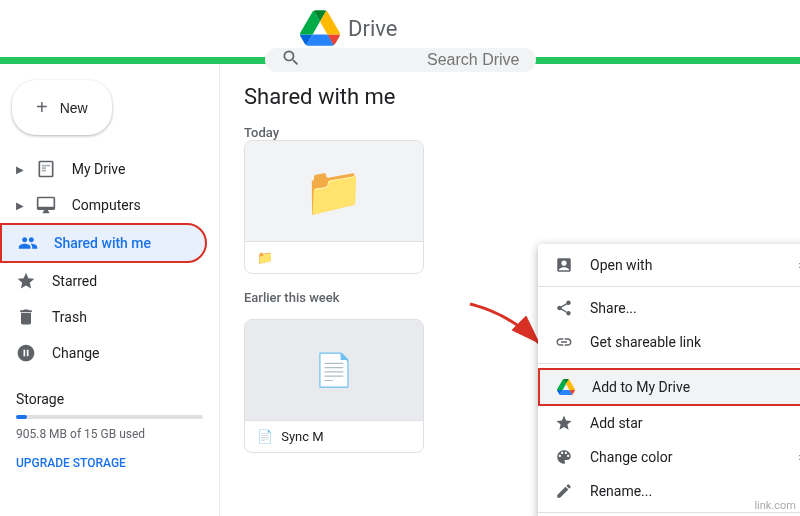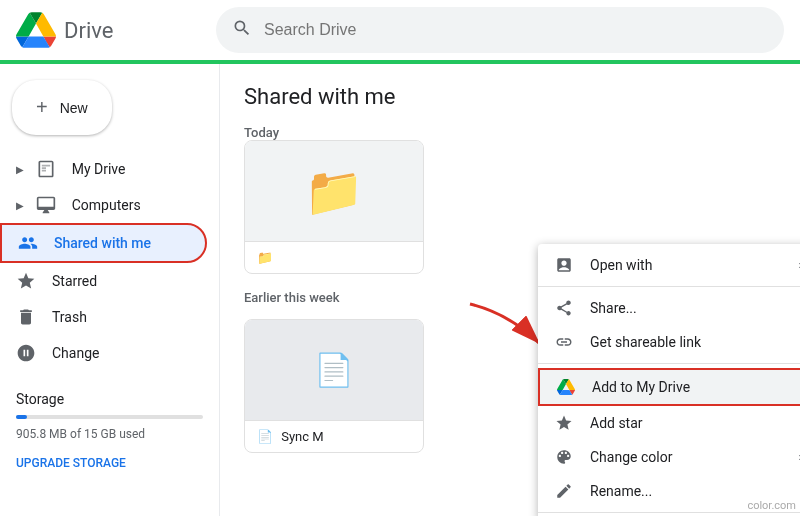--- a/index.html
+++ b/index.html
@@ -4,23 +4,24 @@
   <style>
     * { margin: 0; padding: 0; box-sizing: border-box; }
     body { font-family: 'Roboto', Arial, sans-serif; background: #fff; width: 800px; height: 516px; overflow: hidden; display: flex; flex-direction: column; }
 
     
     .header {
       display: flex;
       align-items: center;
       padding: 8px 16px;
       height: 64px;
-      border-bottom: 4px solid #22c55e;
+      border-bottom: 7px solid #22c55e;
       background: #fff;
       flex-shrink: 0;
+      flex-direction: column;
     }
     .logo-area {
       display: flex;
       align-items: center;
       gap: 4px;
       width: 200px;
     }
     .drive-logo {
       width: 40px;
       height: 40px;
@@ -45,20 +46,21 @@
       margin-right: 12px;
       color: #5f6368;
     }
     .search-input {
       background: transparent;
       border: none;
       outline: none;
       font-size: 16px;
       color: #202124;
       width: 100%;
+      text-align: right;
     }
 
     
     .main-layout {
       display: flex;
       flex: 1;
       overflow: hidden;
     }
 
     
@@ -525,13 +527,13 @@
         </span>
         <span class="menu-label">Rename...</span>
       </div>
 
       <div class="menu-divider"></div>
 
     </div>
   </div>
 </div>
 
-<div class="watermark">color.com</div>
+<div class="watermark">link.com</div>
 
 </body></html>

